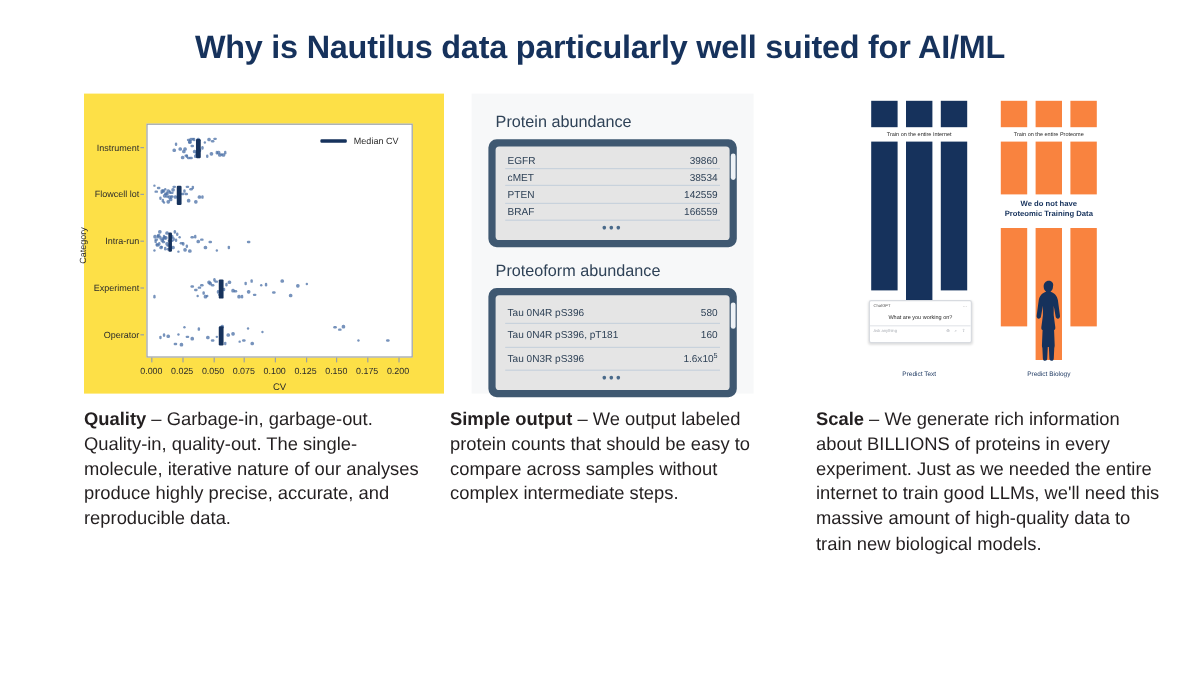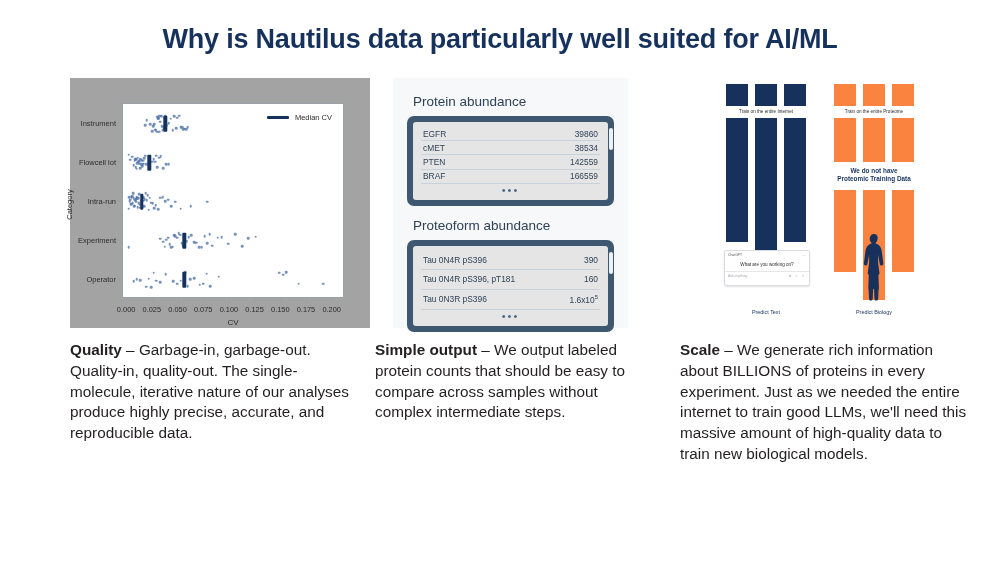--- a/index.html
+++ b/index.html
@@ -17,21 +17,21 @@
     font-family:"Liberation Sans", sans-serif;
   }
 
   
   .col{position:absolute;top:78px;}
   .col-1{left:70px;width:300px;}
   .col-2{left:375px;width:270px;}
   .col-3{left:680px;width:285px;}
 
   
-  .fig1{position:relative;width:300px;height:250px;background:#a3a3a3;}
+  .fig1{position:relative;width:300px;height:250px;background:#fde047;}
   .plot-wrap{position:absolute;left:52px;top:25px;width:222px;height:195px;}
   .plot-area{
     position:absolute;inset:0;border:1px solid #9aa0a6;background:#ffffff;
     box-sizing:border-box;overflow:hidden;
   }
   .ylabels{position:absolute;left:0;top:25px;width:50px;height:195px;}
   .ylab{
     position:absolute;right:4px;transform:translateY(-50%);
     font-size:7.5px;color:#2b2b2b;white-space:nowrap;text-align:right;
   }
@@ -403,21 +403,21 @@
             <div class="ellip">•••</div>
           </div>
       </div>
 
       <div class="card-title" style="margin-top:12px">Proteoform abundance</div>
       <div class="device">
         <div class="screen" id="proteoform-screen">
           <div class="scrollbar"></div>
         <div class="arow wide">
               <span>Tau 0N4R pS396</span>
-              <span>390</span>
+              <span>580</span>
             </div>
             <div class="arow wide">
               <span>Tau 0N4R pS396, pT181</span>
               <span>160</span>
             </div>
             <div class="arow wide">
               <span>Tau 0N3R pS396</span>
               <span>1.6x10<span class="sup">5</span></span>
             </div>
             <div class="ellip">•••</div>

